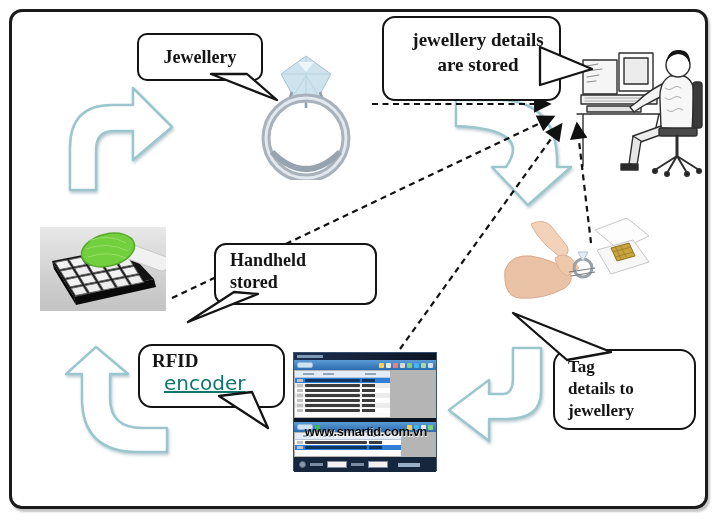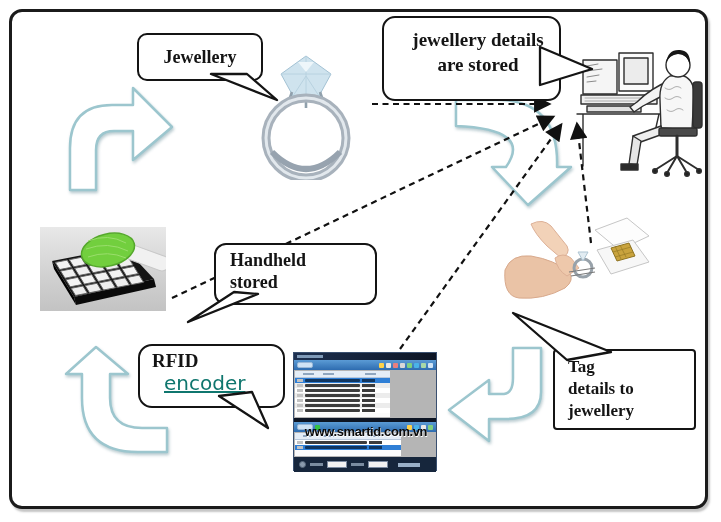--- a/index.html
+++ b/index.html
@@ -16,21 +16,21 @@
   .b-jewel{left:137px;top:33px;width:122px;height:44px;border-radius:10px;
            font-size:18px;display:flex;align-items:center;justify-content:center;}
   .b-details{left:382px;top:16px;width:162px;height:72px;border-radius:13px;
              font-size:19px;line-height:1.32;padding:9px 0 0 13px;text-align:center;}
   .b-hand{left:214px;top:243px;width:145px;height:53px;border-radius:12px;
           font-size:18px;line-height:1.22;padding:5px 0 0 14px;}
   .b-rfid{left:138px;top:344px;width:131px;height:56px;border-radius:14px;padding:4px 0 0 12px;}
   .b-rfid .t1{font-size:19px;}
   .b-rfid .t2{font-family:"DejaVu Sans",sans-serif;font-weight:400;font-size:20px;
               color:#0f766e;margin-left:12px;margin-top:-1px;text-decoration:underline;}
-  .b-tag{left:553px;top:349px;width:126px;height:72px;border-radius:4px;
+  .b-tag{left:553px;top:349px;width:126px;height:72px;border-radius:16px;
          font-size:17px;line-height:1.3;padding:5px 0 0 13px;}
 
   
   .tray{position:absolute;left:40px;top:227px;width:126px;height:84px;z-index:2;overflow:hidden;
         background:linear-gradient(180deg,#e8e8e8 0%,#d2d2d2 55%,#c3c3c3 100%);}
   .hands{position:absolute;left:503px;top:210px;width:148px;height:104px;z-index:2;background:#fff;}
   .ringbox{position:absolute;left:252px;top:48px;width:108px;height:132px;z-index:2;}
   .personbox{position:absolute;left:575px;top:40px;width:138px;height:142px;z-index:2;}
 
   

